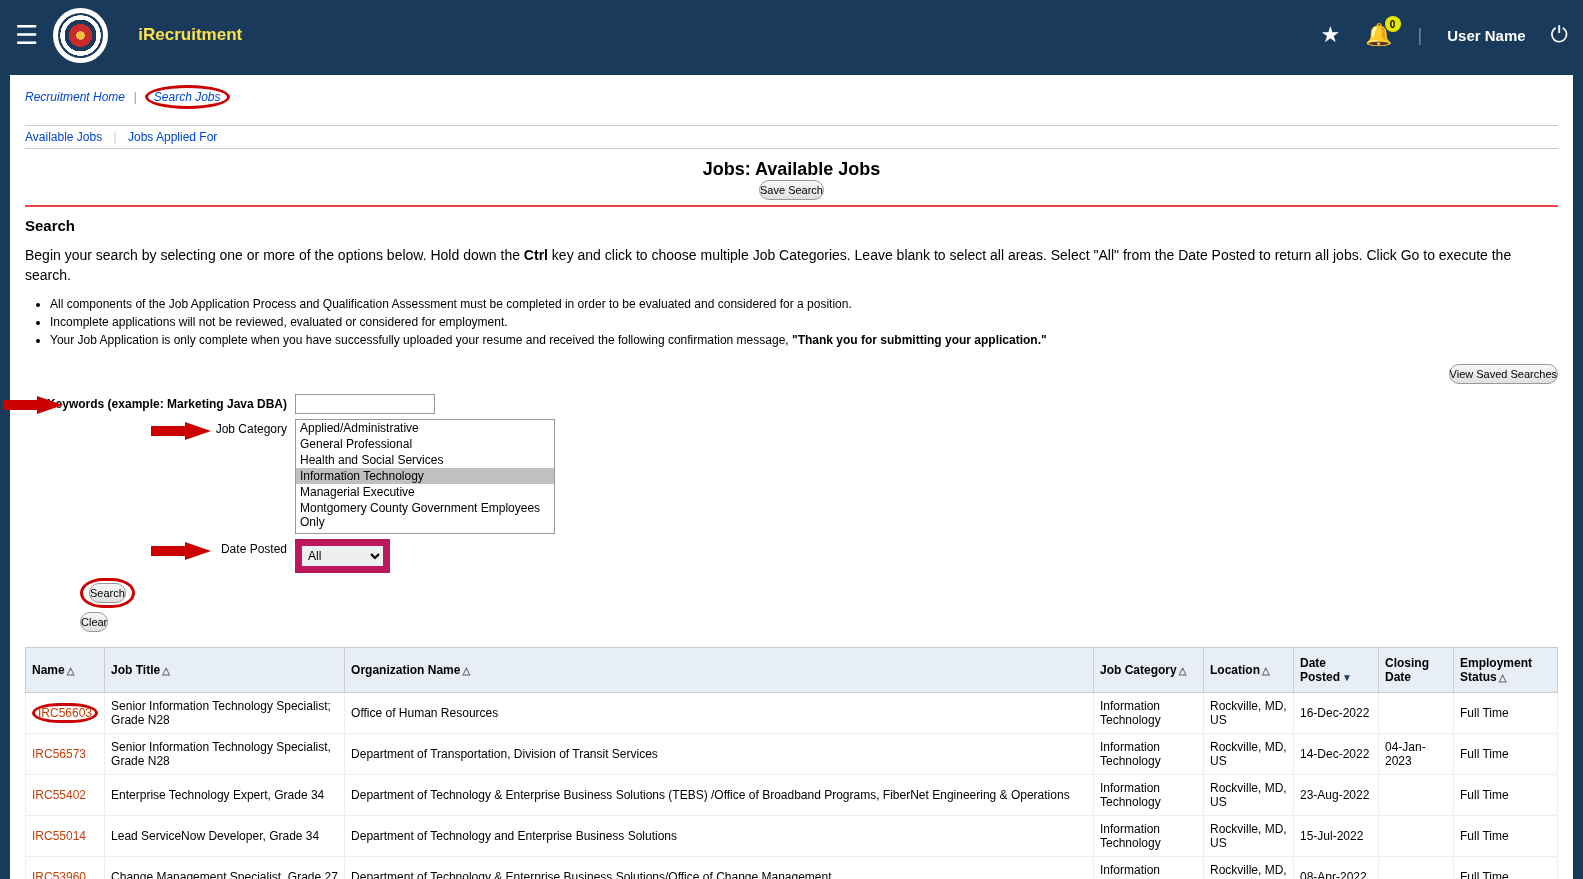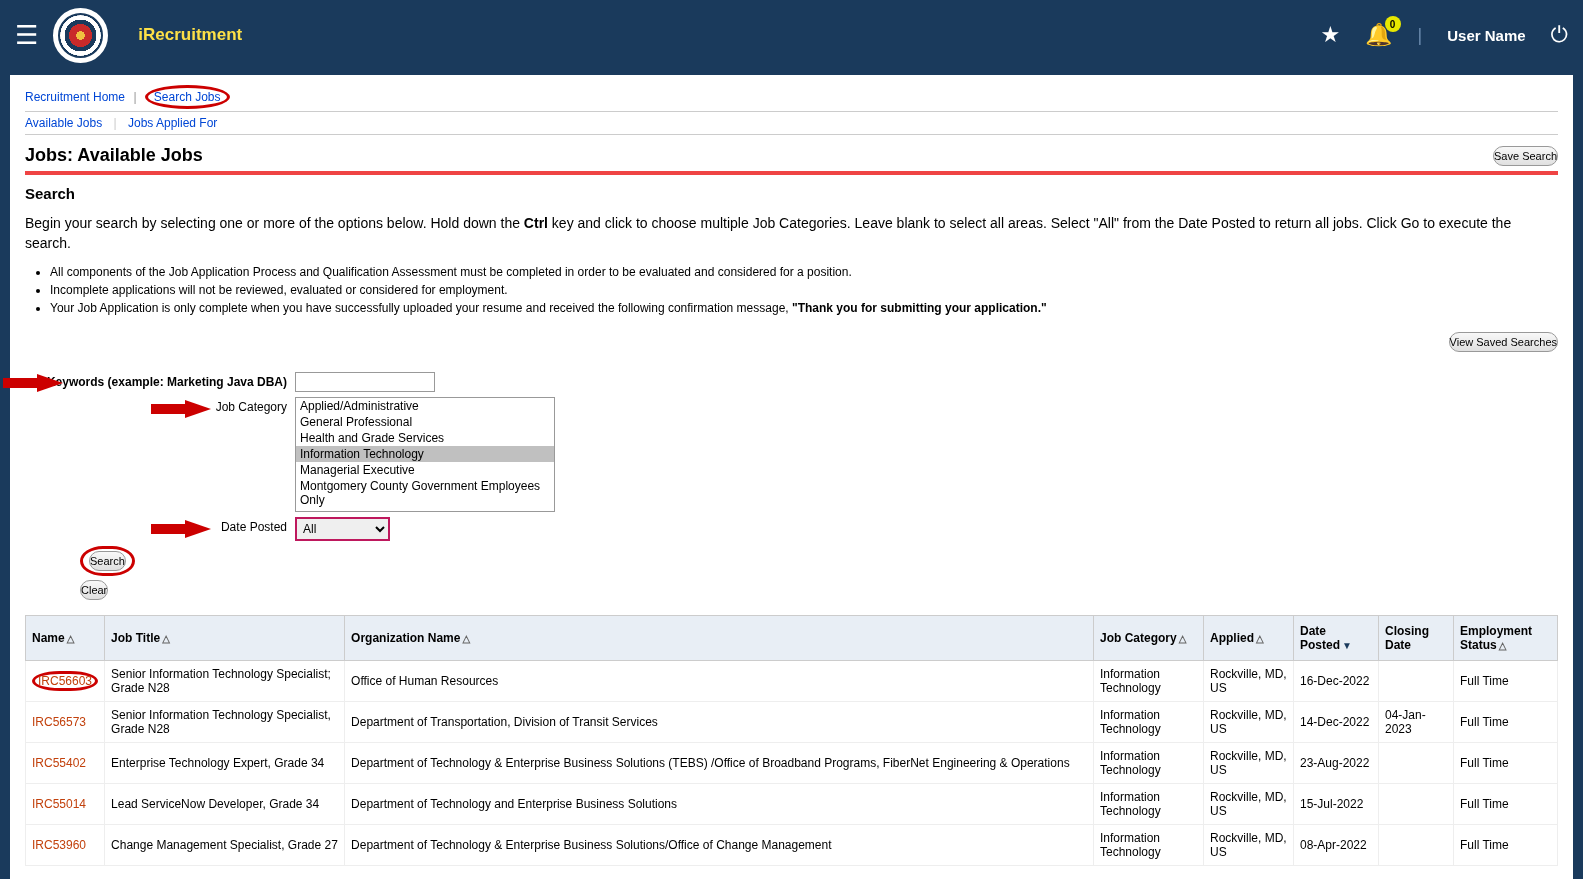--- a/index.html
+++ b/index.html
@@ -39,71 +39,71 @@
   .sep { color: #6a8aad; font-size: 18px; }
   .user-name { font-size: 15px; font-weight: bold; }
   
   .content-area {
     margin: 5px 10px 15px 10px;
     background: #fff;
     padding: 10px 15px 25px 15px;
     min-height: 690px;
   }
   
-  .breadcrumb-row { margin-bottom: 2px; position: relative; }
+  .breadcrumb-row { margin-bottom: 16px; position: relative; font-style: italic; }
   .breadcrumb-row a { color: #0046d5; text-decoration: none; font-size: 12px; }
   .breadcrumb-sep { color: #999; margin: 0 5px; }
   .circle-annot {
     border: 3px solid #c00; border-radius: 50%;
     display: inline-block; padding: 2px 6px;
   }
   
   .subtabs {
     border-top: 1px solid #ccc;
     border-bottom: 1px solid #ccc;
     padding: 4px 0;
     margin-bottom: 10px;
   }
   .subtabs a { color: #0046d5; text-decoration: none; font-size: 12px; }
   .subtabs .active { font-weight: normal; }
   .subtabs .divider { color: #ccc; margin: 0 8px; }
   
   .page-header {
     display: flex; align-items: center; justify-content: space-between;
-    border-bottom: 4px solid #ef4444; padding-bottom: 5px; margin-bottom: 10px;
+    border-bottom: 2px solid #ef4444; padding-bottom: 5px; margin-bottom: 10px; flex-direction: column;
   }
   .page-header h1 { font-size: 18px; font-weight: bold; }
   .btn {
     background: linear-gradient(#f8f8f8, #e0e0e0);
     border: 1px solid #999; padding: 3px 0;
     font-size: 11px; cursor: pointer; border-radius: 10px;
   }
   
   .search-section h2 { font-size: 15px; font-weight: bold; margin-bottom: 12px; }
   .intro-text { font-size: 14px; margin-bottom: 10px; line-height: 1.4; }
   .intro-text strong { font-weight: bold; }
   .bullets { font-size: 12px; margin-left: 25px; margin-bottom: 15px; line-height: 1.5; }
   
-  .view-saved-row { text-align: right; margin-bottom: 20px; }
+  .view-saved-row { text-align: right; margin-bottom: 10px; }
   
   .search-form { position: relative; margin-bottom: 15px; }
   .form-row { display: flex; align-items: flex-start; margin-bottom: 5px; position: relative; }
   .form-label {
     width: 270px; text-align: right; padding-right: 8px;
     font-size: 12px; font-weight: bold; padding-top: 3px;
   }
   .form-label-normal { font-weight: normal; }
   .form-input { border: 1px solid #999; padding: 2px 4px; font-size: 12px; width: 140px; }
   .multi-select {
     width: 260px; height: 115px; overflow-y: scroll;
     border: 1px solid #999; font-size: 12px; background: #fff;
   }
   .multi-option { padding: 1px 4px; cursor: pointer; }
   .multi-option.selected { background: #c0c0c0; }
-  .date-select { border: 2px solid #be185d; padding: 2px; font-size: 12px; width: 95px; }
+  .date-select { border: 7px solid #be185d; padding: 2px; font-size: 12px; width: 95px; }
   
   .red-arrow {
     position: absolute; width: 0; height: 0;
     border-top: 9px solid transparent;
     border-bottom: 9px solid transparent;
     border-left: 26px solid #c00;
   }
   .red-arrow::before {
     content: ''; position: absolute;
     left: -60px; top: -5px;
@@ -218,21 +218,21 @@
         <label class="form-label">Keywords (example: Marketing Java DBA)</label>
         <input type="text" class="form-input" style="">
       </div>
 
       <div class="form-row">
         <span class="red-arrow arrow2"></span>
         <label class="form-label form-label-normal">Job Category</label>
         <div class="multi-select" id="category-list">
             <div class="multi-option">Applied/Administrative</div>
             <div class="multi-option">General Professional</div>
-            <div class="multi-option">Health and Grade Services</div>
+            <div class="multi-option">Health and Social Services</div>
             <div class="multi-option selected">Information Technology</div>
             <div class="multi-option">Managerial Executive</div>
             <div class="multi-option">Montgomery County Government Employees Only</div>
             <div class="multi-option">Public Safety</div>
           </div>
       </div>
 
       <div class="form-row">
         <span class="red-arrow arrow3"></span>
         <label class="form-label form-label-normal">Date Posted</label>
@@ -249,21 +249,21 @@
       </div>
     </div>
 
     <table class="results-table">
       <thead>
         <tr>
           <th class="col-name"><span>Name</span><span class="sort-icon">△</span></th>
           <th class="col-title"><span>Job Title</span><span class="sort-icon">△</span></th>
           <th><span>Organization Name</span><span class="sort-icon">△</span></th>
           <th class="col-cat"><span>Job Category</span><span class="sort-icon">△</span></th>
-          <th class="col-loc"><span>Applied</span><span class="sort-icon">△</span></th>
+          <th class="col-loc"><span>Location</span><span class="sort-icon">△</span></th>
           <th class="col-posted"><span>Date Posted</span><span class="sort-icon sort-down">▼</span></th>
           <th class="col-closing"><span>Closing Date</span></th>
           <th class="col-emp"><span>Employment Status</span><span class="sort-icon">△</span></th>
         </tr>
       </thead>
       <tbody id="results-body">
           <tr>
             <td><span class="id-circle"><a href="#">IRC56603</a></span></td>
             <td>Senior Information Technology Specialist; Grade N28</td>
             <td>Office of Human Resources</td>

